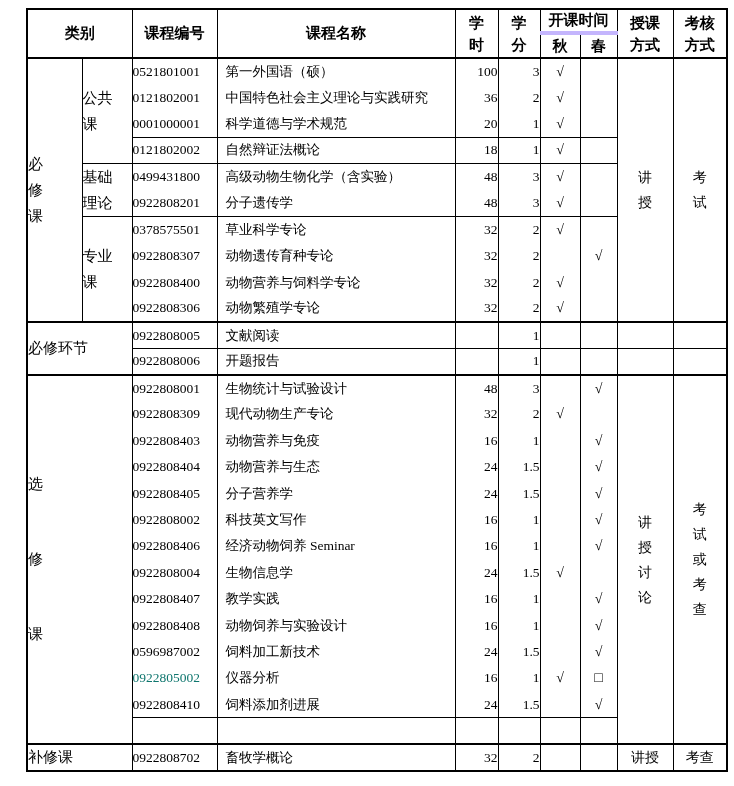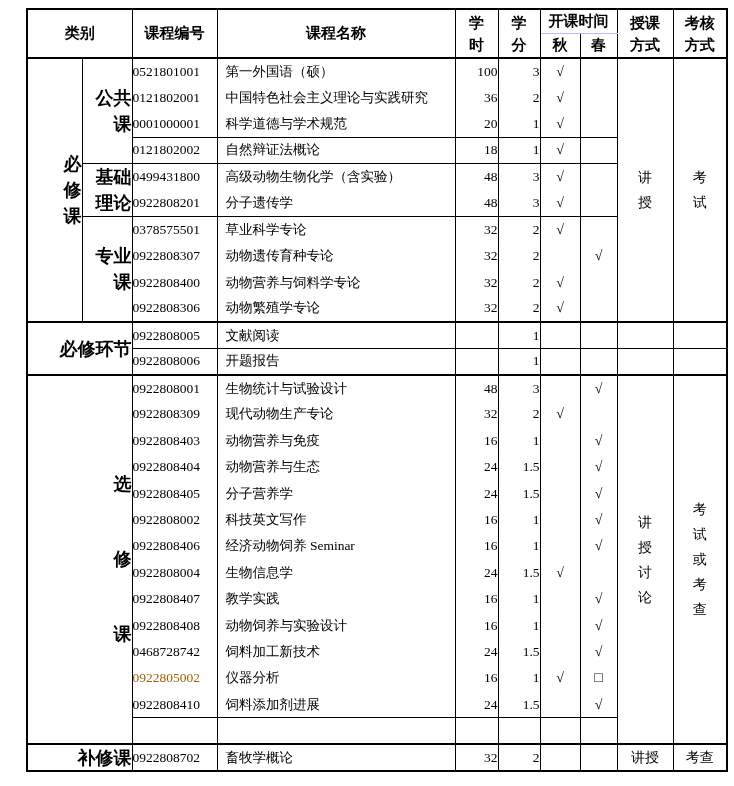--- a/index.html
+++ b/index.html
@@ -8,35 +8,35 @@
     font-family:"Liberation Serif","DejaVu Serif",serif;
     position:relative;
   }
   table.curriculum {
     position:absolute; left:26px; top:8px;
     width:700px; border-collapse:collapse; table-layout:fixed;
     border:2px solid #000;
   }
   td,th { border-left:1px solid #000; border-right:1px solid #000; padding:0; overflow:hidden; vertical-align:middle; }
   thead th { border-bottom:2px solid #000; font-size:15px; font-weight:bold; text-align:center; }
-  thead th.mid { border-bottom:1px solid #c4b5fd;margin-top:41px; }
+  thead th.mid { border-bottom:4px solid #c4b5fd;margin-top:41px; }
   tr.h1 { height:24px; }
   tr.h2 { height:25px; }
   tbody tr { height:26.4px; }
   .pre { white-space:pre-line; }
-  .cat { font-weight:bold; font-size:18px; text-align:right; }
+  .cat { font-weight:normal; font-size:15px; text-align:left; }
   .lh22 { line-height:22px; }
   .lh26 { line-height:26px; }
   .spread { line-height:75px; }
   .method { text-align:center; font-size:14px; line-height:25px; white-space:pre-line; }
   .code { text-align:left; font-size:13.5px; }
   .name { text-align:left; font-size:13.5px; padding:0 4px 0 8px; }
   .num  { text-align:right; font-size:13.5px; }
   .mark { text-align:center; font-size:14px; }
-  .red  { color:#a16207; }
+  .red  { color:#0f766e; }
   .bb { border-bottom:1px solid #000; }
   .bs { border-bottom:2px solid #000; }
 </style>
 </head>
 <body>
 
 <table class="curriculum">
   <colgroup>
     <col style="width:55px">
       <col style="width:50px">
@@ -275,21 +275,21 @@
     </tr>
     <tr>
       <td class="code">0922808408</td>
       <td class="name">动物饲养与实验设计</td>
       <td class="num">16</td>
       <td class="num">1</td>
       <td class="mark"></td>
       <td class="mark">√</td>
     </tr>
     <tr>
-      <td class="code">0468728742</td>
+      <td class="code">0596987002</td>
       <td class="name">饲料加工新技术</td>
       <td class="num">24</td>
       <td class="num">1.5</td>
       <td class="mark"></td>
       <td class="mark">√</td>
     </tr>
     <tr>
       <td class="code red">0922805002</td>
       <td class="name">仪器分析</td>
       <td class="num">16</td>

